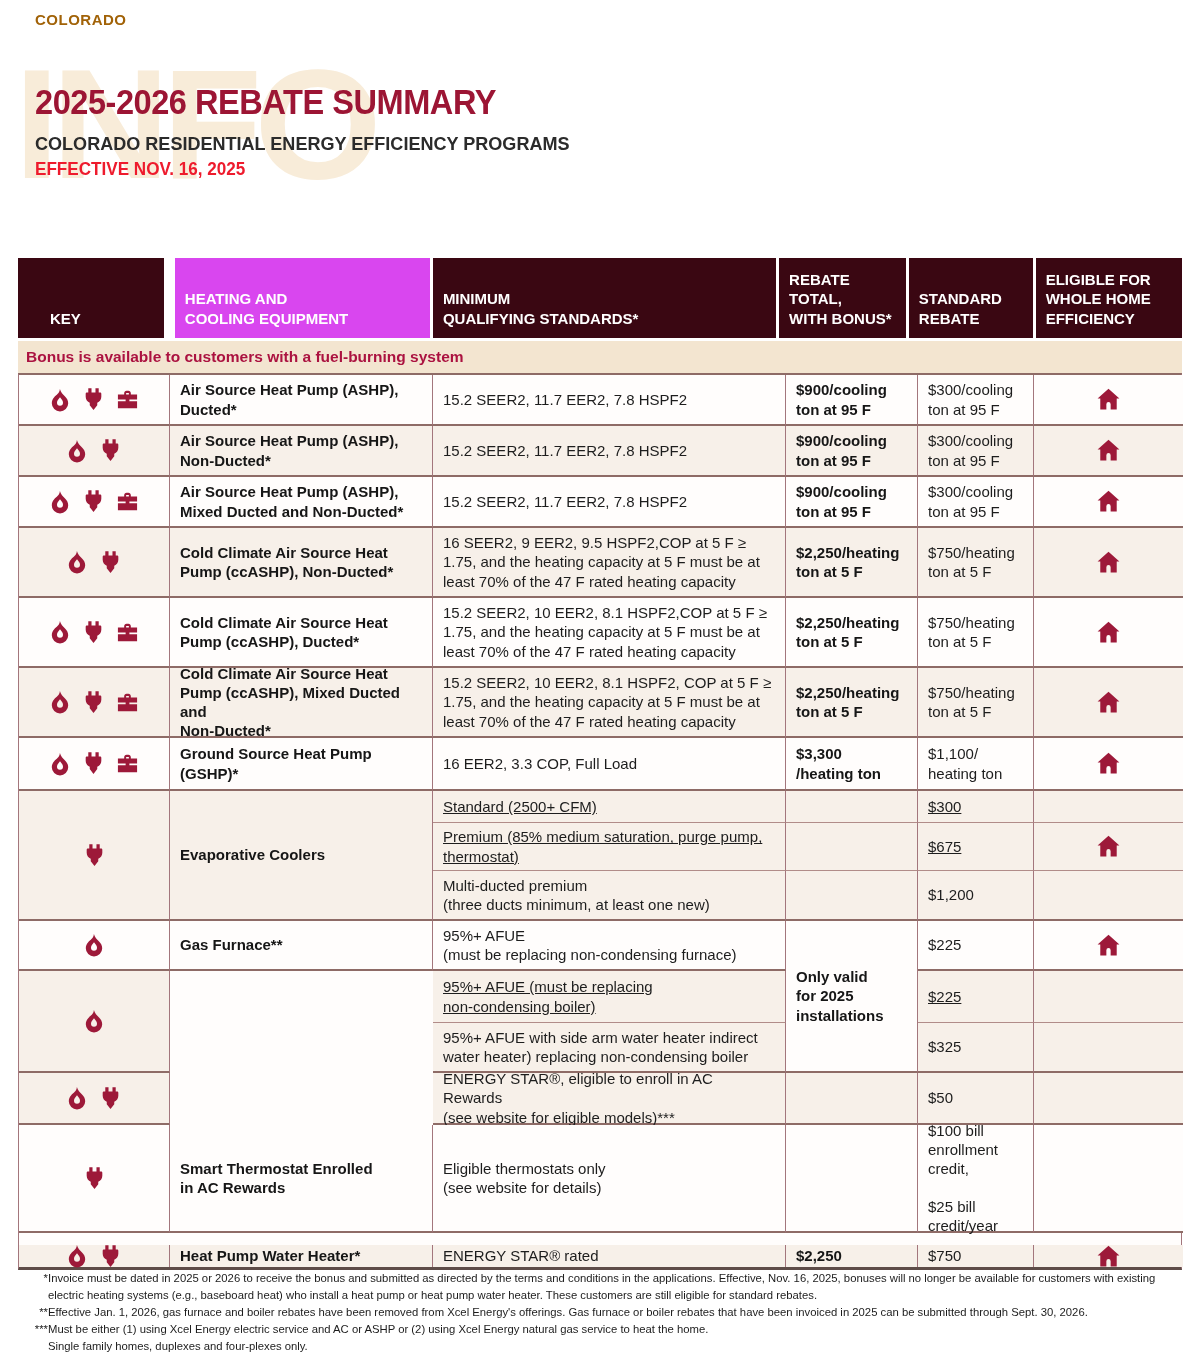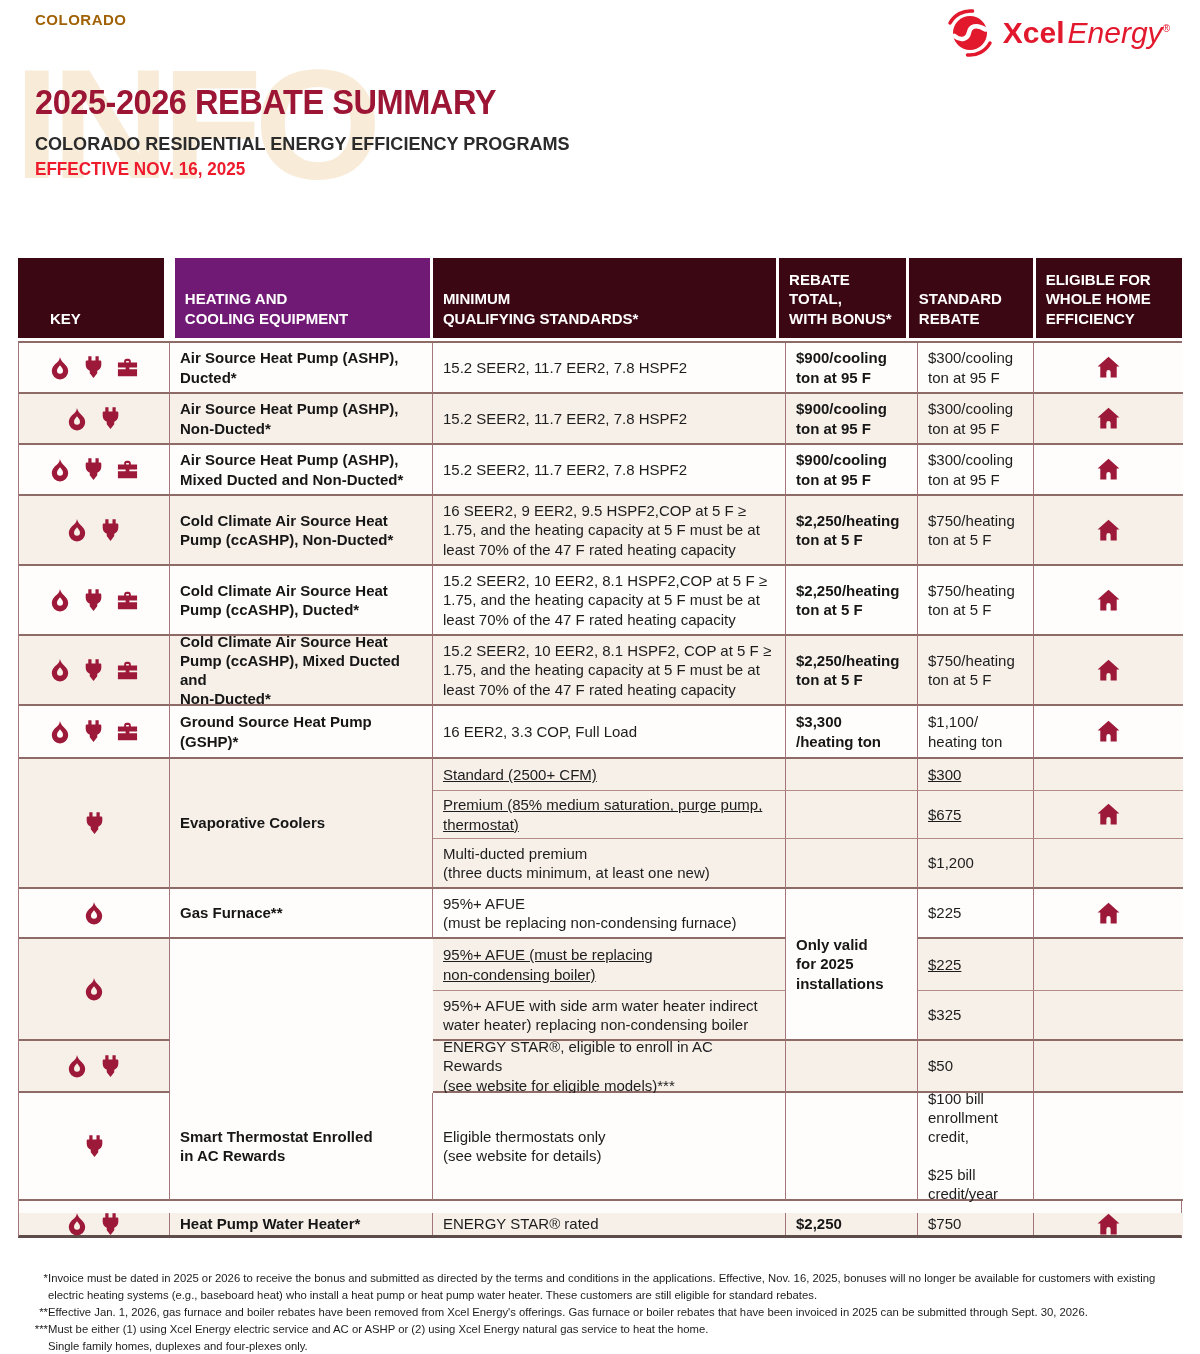--- a/index.html
+++ b/index.html
@@ -24,21 +24,21 @@
   .logo .b{font-weight:bold;}
   .logo .i{font-style:italic;font-weight:400;margin-left:3px;}
   .logo .reg{font-size:10px;vertical-align:super;}
   
   .tablewrap{position:absolute;left:18px;top:258px;width:1164px;z-index:2;}
   .thead{display:flex;border-bottom:3px solid #fff;}
   .th{box-sizing:border-box;display:flex;align-items:flex-end;background:#3a0712;color:#fff;
       font-weight:bold;font-size:15px;line-height:1.3;padding:8px 10px 10px;
       border-right:3px solid #fff;white-space:pre-line;height:80px;}
   .th:last-child{border-right:none;}
-  .th.hl{background:#701a75;margin-left:8px;}
+  .th.hl{background:#d946ef;margin-left:8px;}
   .w1{width:151px;padding-left:32px;}.w2{width:263px;}.w3{width:353px;}.w4{width:132px;}.w5{width:129px;}.w6{width:149px;}
   .bonus{height:32px;background:#f3e5d0;display:flex;align-items:center;padding-left:8px;
       color:#ab1240;font-weight:bold;font-size:15.5px;box-sizing:border-box;}
   .grid{display:grid;grid-template-columns:151px 263px 353px 132px 116px 149px;
       grid-template-rows:51px 51px 51px 70px 70px 70px 53px 32px 48px 50px 50px 52px 50px 52px 108px 34px;
       border-left:1.5px solid #a3767c;border-right:1.5px solid #a3767c;
       border-top:2px solid #8e6b66;border-bottom:3px solid #5e4c48;background:#fffdfc;}
   .c{box-sizing:border-box;display:flex;align-items:center;border-right:1.5px solid #a3767c;
       border-bottom:2px solid #8e6b66;padding:5px 10px;font-size:15px;line-height:1.27;
       color:#1d1d1d;background:#fffdfc;}
@@ -76,29 +76,20 @@
     </symbol>
     <symbol id="i-house" viewBox="0 0 24 24">
       <path fill-rule="evenodd" d="M12 2.4l9.7 8.7h-2.4v9.7h-5.4v-4.6a1.9 1.9 0 1 0-3.8 0v4.6H4.7v-9.7H2.3z"></path>
     </symbol>
   </defs>
 </svg>
 
 <div class="masthead">
   <div class="wm">INFO</div>
   <div class="colorado">COLORADO</div>
-  <div class="logo">
-    <svg viewBox="0 0 100 100">
-      <path d="M10 30 A46 46 0 0 1 55 6" stroke="#e2182d" stroke-width="7" fill="none" stroke-linecap="round"></path>
-      <path d="M90 70 A46 46 0 0 1 45 94" stroke="#e2182d" stroke-width="7" fill="none" stroke-linecap="round"></path>
-      <circle cx="50" cy="50" r="34" fill="#e2182d"></circle>
-      <path d="M19 56 C34 68 46 60 48 49 C50 37 62 31 81 43" stroke="#fff" stroke-width="9" fill="none" stroke-linecap="round"></path>
-    </svg>
-    <div class="word"><span class="b">Xcel</span><span class="i">Energy</span><span class="reg">®</span></div>
-  </div>
   <div class="title">2025-2026 REBATE SUMMARY</div>
   <div class="subtitle">COLORADO RESIDENTIAL ENERGY EFFICIENCY PROGRAMS</div>
   <div class="effective">EFFECTIVE NOV. 16, 2025</div>
 </div>
 
 <div class="tablewrap">
   <div class="thead">
     <div class="th w1">KEY</div>
     <div class="th w2 hl">HEATING AND
 COOLING EQUIPMENT</div>
@@ -106,20 +97,21 @@
 QUALIFYING STANDARDS*</div>
     <div class="th w4">REBATE
 TOTAL,
 WITH BONUS*</div>
     <div class="th w5">STANDARD
 REBATE</div>
     <div class="th w6">ELIGIBLE FOR
 WHOLE HOME
 EFFICIENCY</div>
   </div>
+  <div class="bonus">Bonus is available to customers with a fuel-burning system</div>
 
   <div class="grid">
 
     <div class="c keyc" style="grid-area:1/1">
       <svg class="icon fl">
           <use href="#i-flame"></use>
         </svg>
       <svg class="icon">
           <use href="#i-plug"></use>
         </svg>

